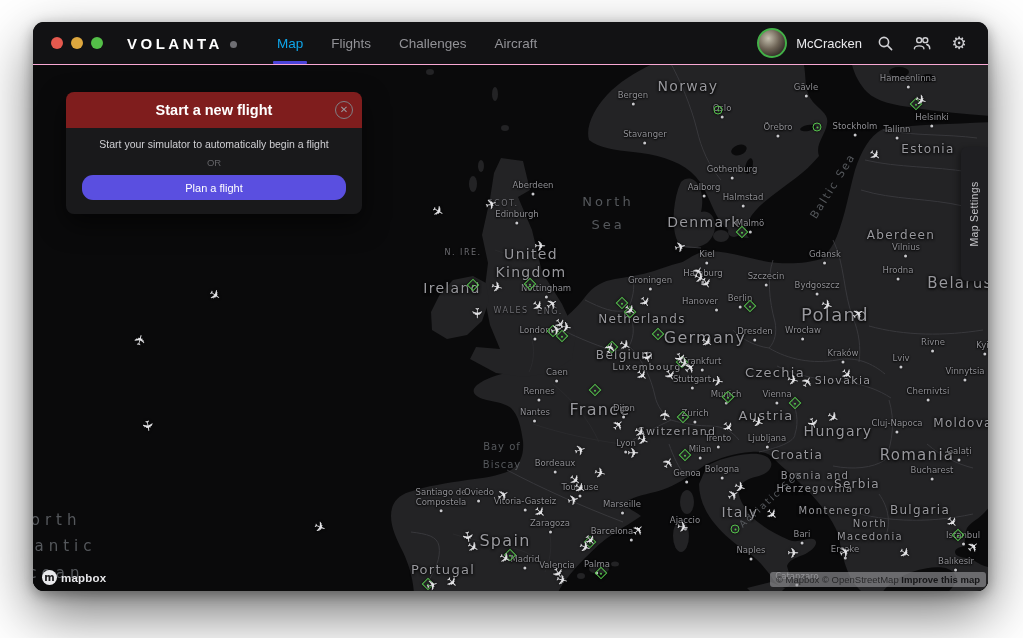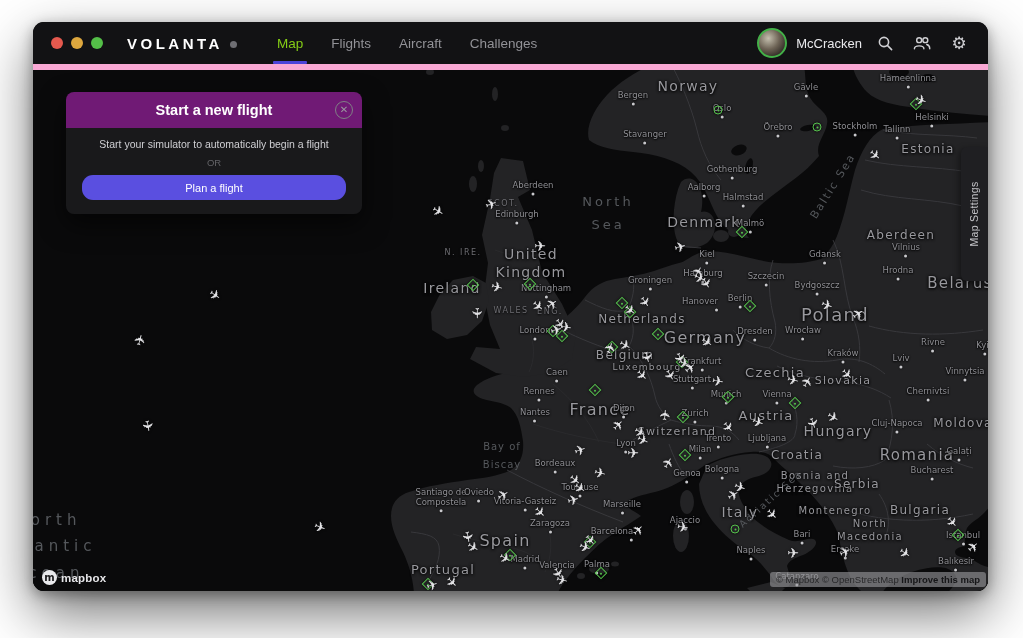--- a/index.html
+++ b/index.html
@@ -1,28 +1,28 @@
 <!DOCTYPE html>
 <html><head>
 <meta charset="utf-8">
 <style>
   html,body{margin:0;padding:0;width:1023px;height:638px;background:#ffffff;
     font-family:"Liberation Sans",sans-serif;-webkit-font-smoothing:antialiased;}
   .window{position:absolute;left:33px;top:22px;width:955px;height:569px;border-radius:11px;
     overflow:hidden;background:#0a0a0b;box-shadow:0 22px 55px rgba(0,0,0,.55),0 4px 14px rgba(0,0,0,.35);}
   
   .titlebar{position:absolute;left:0;top:0;right:0;height:42px;background:#121214;display:flex;
-    align-items:center;z-index:40;border-bottom:6px solid #f9a8d4;}
+    align-items:center;z-index:40;border-bottom:1px solid #f9a8d4;}
   .lights{display:flex;gap:8px;margin-left:18px;}
   .light{width:12px;height:12px;border-radius:50%;}
   .logo{margin-left:24px;color:#fff;font-weight:700;font-size:15px;letter-spacing:3.5px;}
   .logo-dot{width:7px;height:7px;border-radius:50%;background:#6e6e73;display:inline-block;margin-left:7px;margin-bottom:1px;}
   .nav{display:flex;margin-left:26px;height:100%;}
   .nav-item{position:relative;display:flex;align-items:center;padding:0 14px;font-size:13.5px;color:#929297;cursor:default;}
-  .nav-item.active{color:#84cc16;}
+  .nav-item.active{color:#0ea5e9;}
   .nav-item.active::after{content:"";position:absolute;left:10px;right:10px;bottom:0;height:3px;background:#4b43d9;border-radius:1px;}
   .spacer{flex:1;}
   .userbox{display:flex;align-items:center;gap:9px;margin-right:14px;}
   .avatar{width:26px;height:26px;border-radius:50%;border:2px solid #43b048;
     background:radial-gradient(circle at 36% 32%,#c4bfae,#6d6355 45%,#27231e 85%);}
   .username{color:#e9e9ec;font-size:13px;}
   .hicons{display:flex;align-items:center;gap:19px;margin-right:20px;color:#cfcfd3;}
   .hicon{width:18px;height:18px;display:flex;align-items:center;justify-content:center;}
   .hicon svg{display:block;}
   .gear-glyph{font-family:"DejaVu Sans",sans-serif;font-size:17px;line-height:1;color:#cfcfd3;}
@@ -55,21 +55,21 @@
   .attribution{position:absolute;right:2px;bottom:4px;background:rgba(152,152,155,.62);color:#28282a;
     font-size:9.5px;padding:2px 6px;border-radius:3px;z-index:30;}
   .attribution b{font-weight:700;color:#161618;cursor:pointer;}
   .mb-logo{position:absolute;left:9px;bottom:6px;display:flex;align-items:center;gap:4px;z-index:30;cursor:pointer;}
   .mb-circle{width:15px;height:15px;border-radius:50%;background:#e9e9ec;color:#1b1b1d;font-size:10px;
     font-weight:700;display:flex;align-items:center;justify-content:center;font-family:"DejaVu Sans",sans-serif;}
   .mb-word{color:#e6e6e9;font-size:11.5px;font-weight:600;letter-spacing:.2px;}
   
   .modal{position:absolute;left:33px;top:70px;width:296px;border-radius:8px;overflow:hidden;z-index:50;
     box-shadow:0 10px 26px rgba(0,0,0,.6);}
-  .modal-head{height:36px;background:#701a75;display:flex;align-items:center;justify-content:center;position:relative;}
+  .modal-head{height:36px;background:#7f1d1d;display:flex;align-items:center;justify-content:center;position:relative;}
   .modal-title{color:#fff;font-size:14.5px;font-weight:700;}
   .modal-close{position:absolute;right:9px;top:50%;transform:translateY(-50%);width:16px;height:16px;
     border:1.3px solid #808085;border-radius:50%;color:#9a9a9f;font-size:10px;line-height:15px;text-align:center;cursor:pointer;}
   .modal-body{background:#19191b;padding:10px 16px 14px;text-align:center;}
   .modal-text{color:#cfcfd3;font-size:10.5px;}
   .modal-or{color:#636367;font-size:9.5px;margin:7px 0;}
   .modal-btn{display:block;width:100%;height:25px;border:none;border-radius:11px;background:#5a4fe0;
     color:#fff;font-size:11px;font-family:inherit;cursor:pointer;}
 </style>
 </head>
@@ -80,22 +80,22 @@
   <div class="titlebar">
     <div class="lights">
       <span class="light" style="background:#e5594e"></span>
       <span class="light" style="background:#dda73e"></span>
       <span class="light" style="background:#54bf48"></span>
     </div>
     <div class="logo"><span>VOLANTA</span><span class="logo-dot"></span></div>
     <div class="nav">
       <div class="nav-item active">Map</div>
       <div class="nav-item">Flights</div>
+      <div class="nav-item">Challenges</div>
       <div class="nav-item">Aircraft</div>
-      <div class="nav-item">Challenges</div>
     </div>
     <div class="spacer"></div>
     <div class="userbox">
       <span class="avatar"></span>
       <span class="username">McCracken</span>
     </div>
     <div class="hicons">
       <span class="hicon">
         <svg width="17" height="17" viewBox="0 0 17 17" fill="none" stroke="#cfcfd3" stroke-width="1.6" stroke-linecap="round">
           <circle cx="7" cy="7" r="4.6"></circle>

